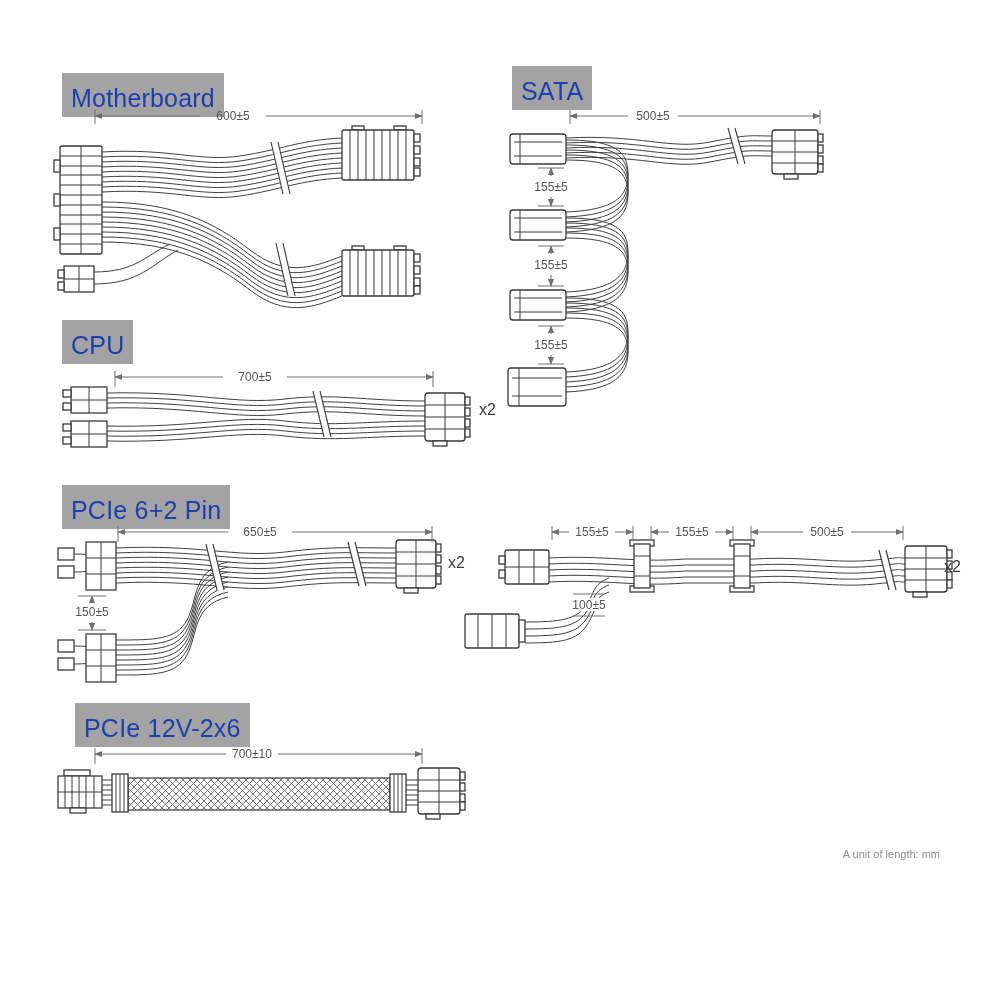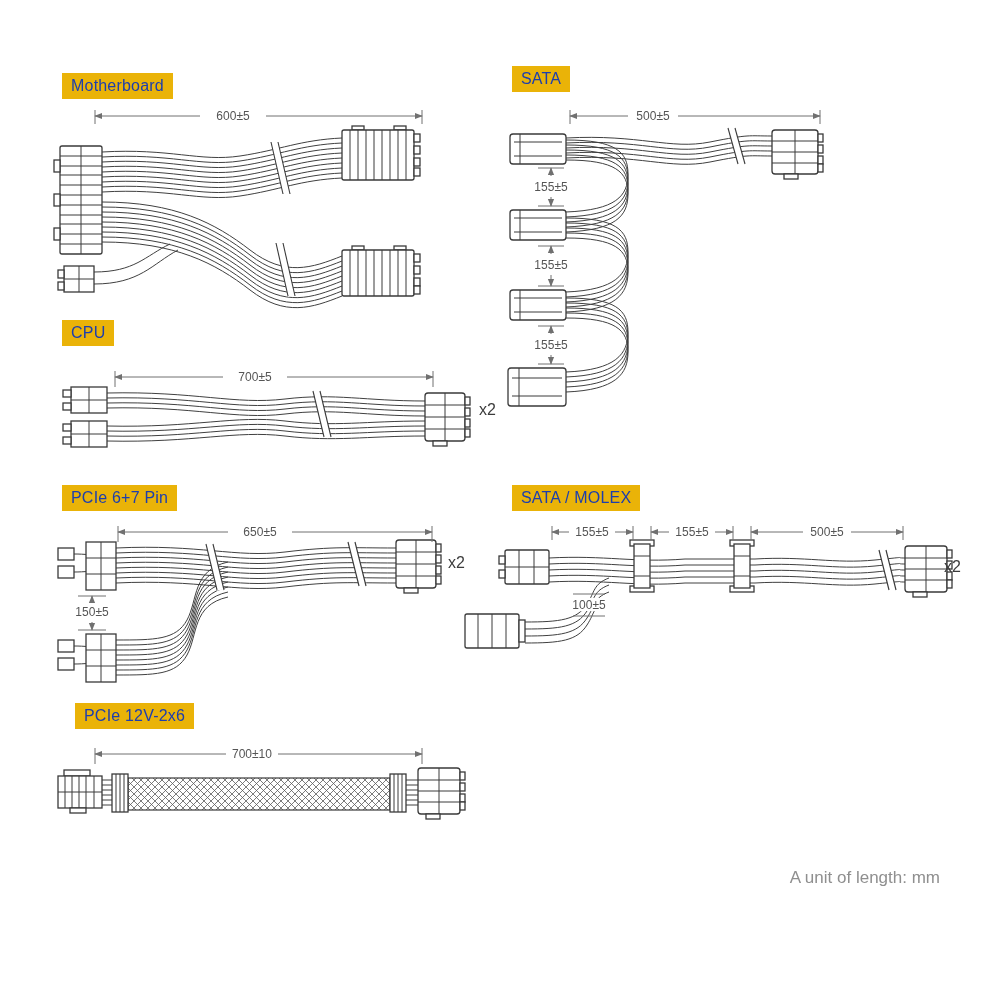--- a/index.html
+++ b/index.html
@@ -1,56 +1,55 @@
 <!DOCTYPE html>
 <html><head>
 <meta charset="utf-8">
 <style>
   * { margin:0; padding:0; box-sizing:border-box; }
   html,body { background:#ffffff; }
   body { width:1000px; height:1000px; font-family:"Liberation Sans", sans-serif; }
   .canvas { position:relative; width:1000px; height:1000px; background:#fff; overflow:hidden; }
 
-  .chip { position:absolute; display:inline-block; background:#eab308; color:#1d3eae;
-          font-size:16px; font-weight:500; letter-spacing:.2px; padding:4px 9px 4px; }
+  .chip { position:absolute; display:inline-block; background:#a3a3a3; color:#1d3eae;
+          font-size:25px; font-weight:500; letter-spacing:.2px; padding:11px 9px 4px; }
 
   .diagram { position:absolute; }
   svg text { font-family:"Liberation Sans", sans-serif; }
 
   .dim line { stroke:#707070; stroke-width:1; fill:none; }
   .dim text { font-size:12px; fill:#555; text-anchor:middle; }
 
   .conn rect { fill:#ffffff; stroke:#3a3a3a; stroke-width:1.3; }
   .conn line { stroke:#3a3a3a; stroke-width:1; fill:none; }
 
   .brk .gap { stroke:#ffffff; stroke-width:7; }
   .brk .sl  { stroke:#3a3a3a; stroke-width:1.1; }
 
   .qty { font-size:16px; fill:#3c3c3c; }
 
-  .footer { position:absolute; right:60px; top:868px; color:#8f8f8f; font-size:17px; }
+  .footer { position:absolute; right:60px; top:848px; color:#8f8f8f; font-size:11px; }
 </style>
 </head>
 <body>
 
 <div class="canvas">
 
   <svg width="0" height="0" style="position:absolute">
     <defs>
       <marker id="arr" viewBox="0 0 10 10" refX="9" refY="5" markerWidth="8" markerHeight="8" markerUnits="userSpaceOnUse" orient="auto-start-reverse">
         <path d="M0,1 L10,5 L0,9 z" fill="#707070"></path>
       </marker>
     </defs>
   </svg>
 
   <div class="chip" style="left:62px; top:73px">Motherboard</div>
   <div class="chip" style="left:512px; top:66px">SATA</div>
   <div class="chip" style="left:62px; top:320px">CPU</div>
-  <div class="chip" style="left:62px; top:485px">PCIe 6+7 Pin</div>
-  <div class="chip" style="left:512px; top:485px">SATA / MOLEX</div>
+  <div class="chip" style="left:62px; top:485px">PCIe 6+2 Pin</div>
   <div class="chip" style="left:75px; top:703px">PCIe 12V-2x6</div>
 
   <svg class="diagram" style="left:50px; top:98px" width="410" height="228" viewBox="0 0 410 228">
     <g>
       <defs>
           <path id="mbw1" d="M52,54 C120,50 150,64 190,58 S250,42 292,40" fill="none" stroke="#404040" stroke-width="1"></path>
         </defs>
       <use href="#mbw1"></use>
         <use href="#mbw1" y="5"></use>
         <use href="#mbw1" y="10"></use>

